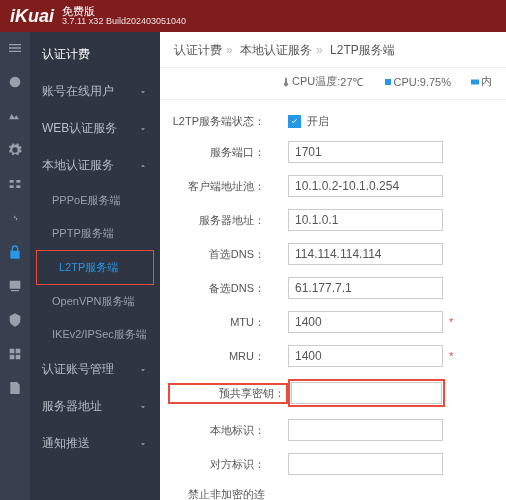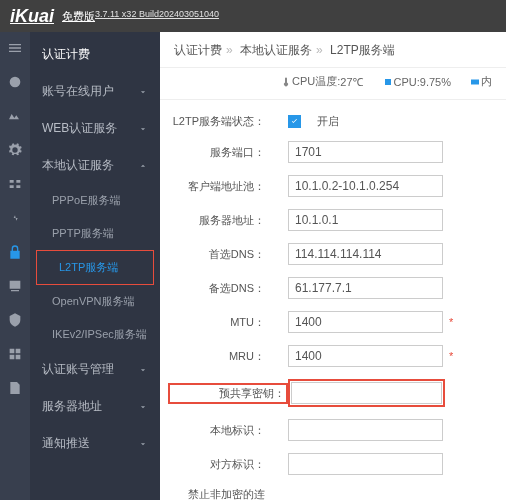--- a/index.html
+++ b/index.html
@@ -1,19 +1,19 @@
 <!DOCTYPE html>
 <html><head>
 <meta charset="utf-8">
 <style>
 * { margin:0; padding:0; box-sizing:border-box; font-family:"Microsoft YaHei",Arial,sans-serif; }
 body { width:506px; height:500px; overflow:hidden; background:#f5f5f5; }
-.top-header { height:32px; background:#404040; color:#fff; display:flex; align-items:center; padding:0 10px; font-size:11px;text-decoration:underline; }
+.top-header { height:32px; background:#7f1d1d; color:#fff; display:flex; align-items:center; padding:0 10px; font-size:11px; }
 .logo { font-size:18px; font-weight:bold; font-style:italic; margin-right:8px; }
-.ver-info { display:flex; flex-direction:row; line-height:1.1; }
+.ver-info { display:flex; flex-direction:column; line-height:1.1; }
 .ver-sub { font-size:9px; opacity:.85; }
 .main { display:flex; height:468px; }
 .rail { width:30px; background:#383f4e; display:flex; flex-direction:column; align-items:center; padding-top:8px; gap:18px; }
 .rail-icon { width:16px; height:16px; fill:#9aa0ab; cursor:pointer; }
 .rail-icon.active { fill:#2797e8; }
 .sidebar { width:130px; background:#2f3543; color:#b8bdc6; font-size:12px; overflow:hidden; }
 .side-group { padding:10px 12px; display:flex; align-items:center; justify-content:space-between; cursor:pointer; }
 .side-group.top { color:#fff; padding-top:14px; }
 .side-sub { padding:9px 12px 9px 22px; font-size:11px; cursor:pointer; color:#9aa0ab; }
 .side-sub.selected { color:#2797e8; }
@@ -22,21 +22,21 @@
 .content { flex:1; background:#fff; overflow:hidden; position:relative; }
 .breadcrumb { padding:10px 14px 8px; font-size:12px; color:#555; border-bottom:1px solid #eee; }
 .bc-sep { color:#bbb; margin:0 4px; }
 .stats { padding:6px 14px 10px; display:flex; gap:18px; font-size:11px; color:#666; align-items:center; border-bottom:1px solid #eee; justify-content:flex-end; }
 .stat { display:flex; align-items:center; gap:0; }
 .stat-ico { width:12px; height:12px; fill:#888; }
 .form { padding:14px 8px; }
 .row { display:flex; align-items:center; margin-bottom:12px; font-size:11px; }
 .lbl { width:120px; text-align:right; color:#555; padding-right:23px; }
 .val input[type=text] { width:155px; height:22px; border:1px solid #ccc; font-size:12px; padding:4px 6px; color:#555; }
-.chk { display:flex; align-items:center; gap:16px; color:#555; }
+.chk { display:flex; align-items:center; gap:6px; color:#555; }
 .chk-box { width:13px; height:13px; background:#2797e8; display:flex; align-items:center; justify-content:center; }
 .chk-box svg { width:9px; height:9px; fill:#fff; }
 .star { color:#e74c3c; margin-left:6px; }
 .psk-box { border:2px solid #e74c3c; padding:1px; }
 .psk-box input { width:151px !important; }
 </style>
 </head>
 <body>
 
 <div class="top-header">

